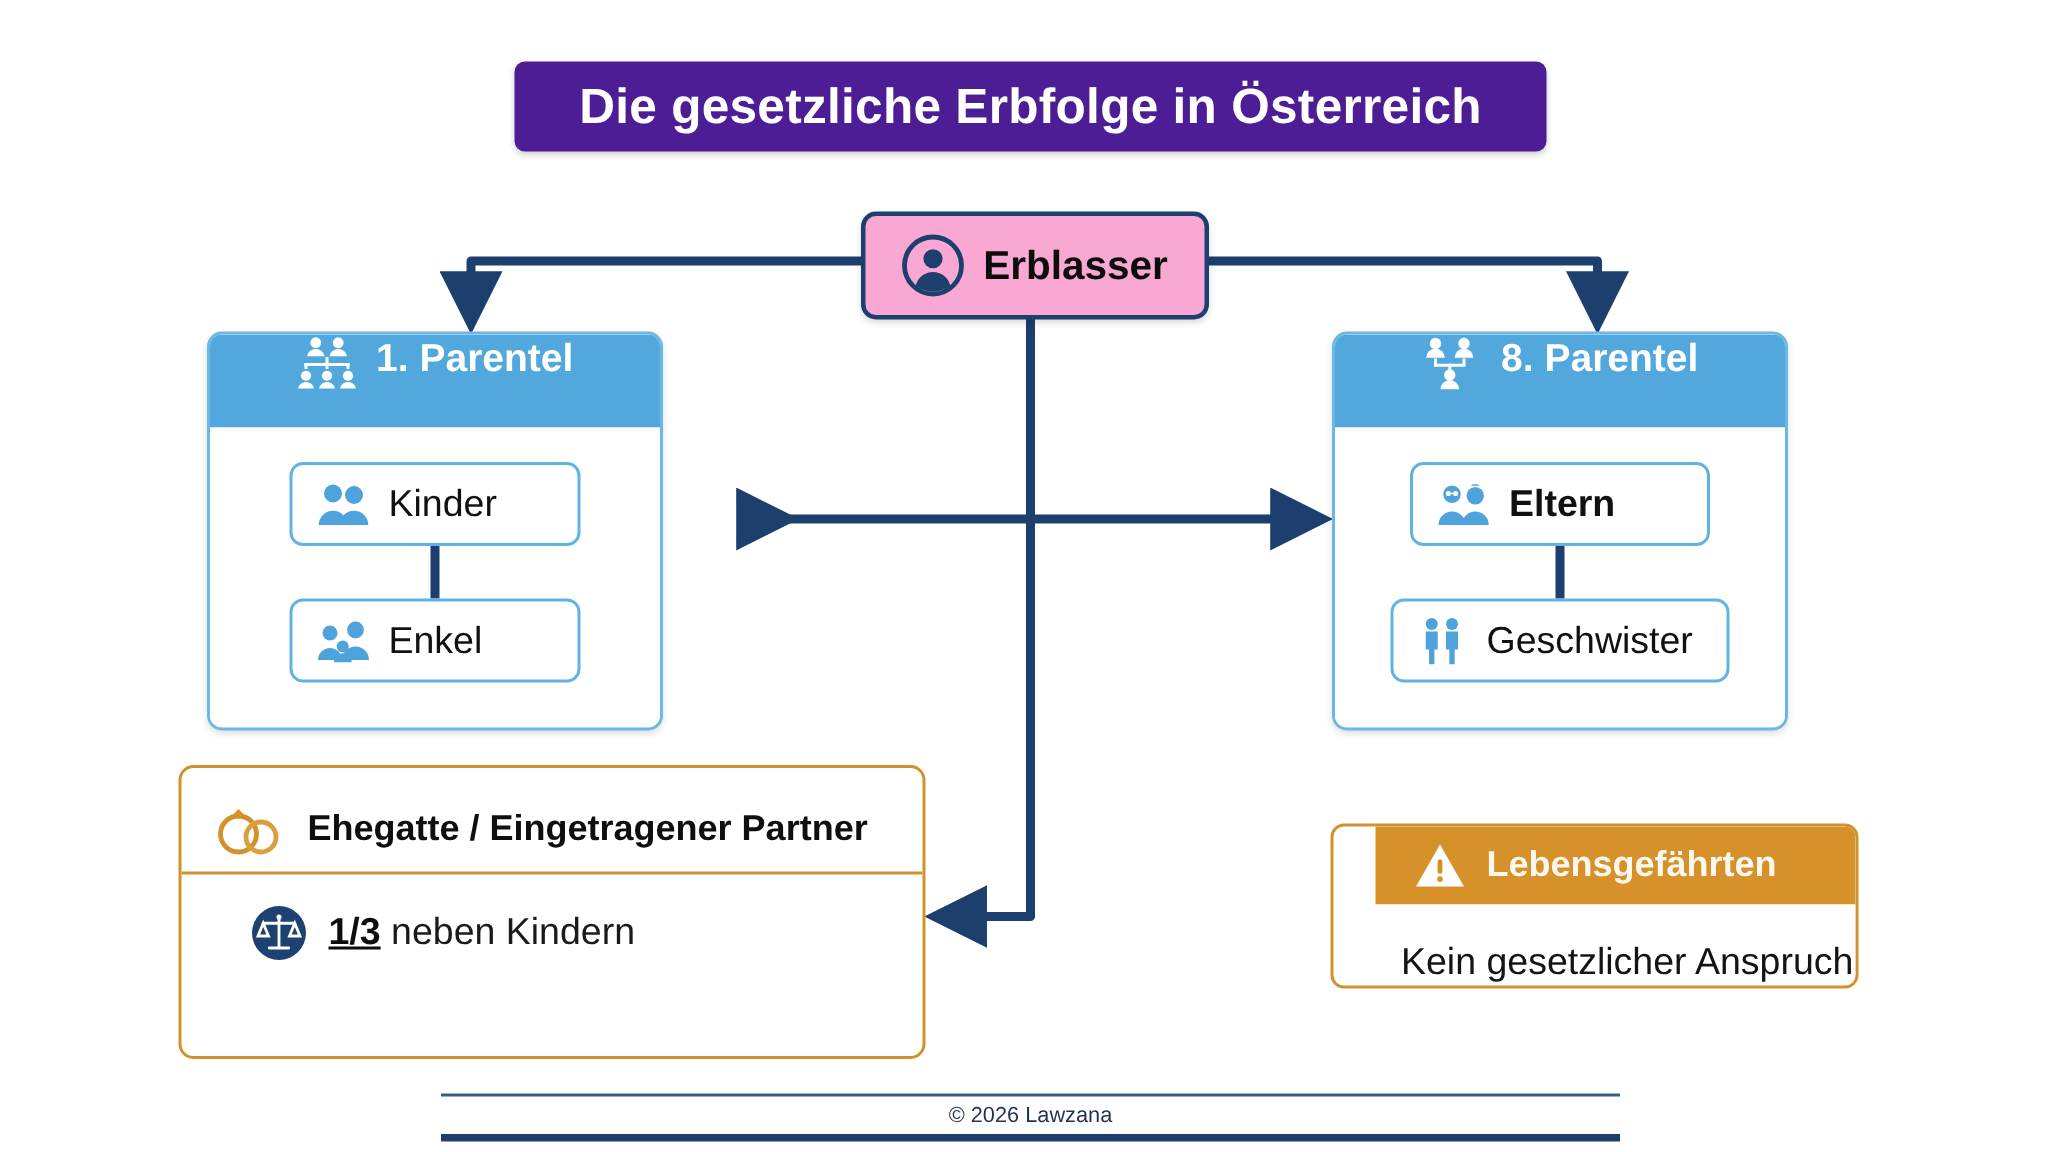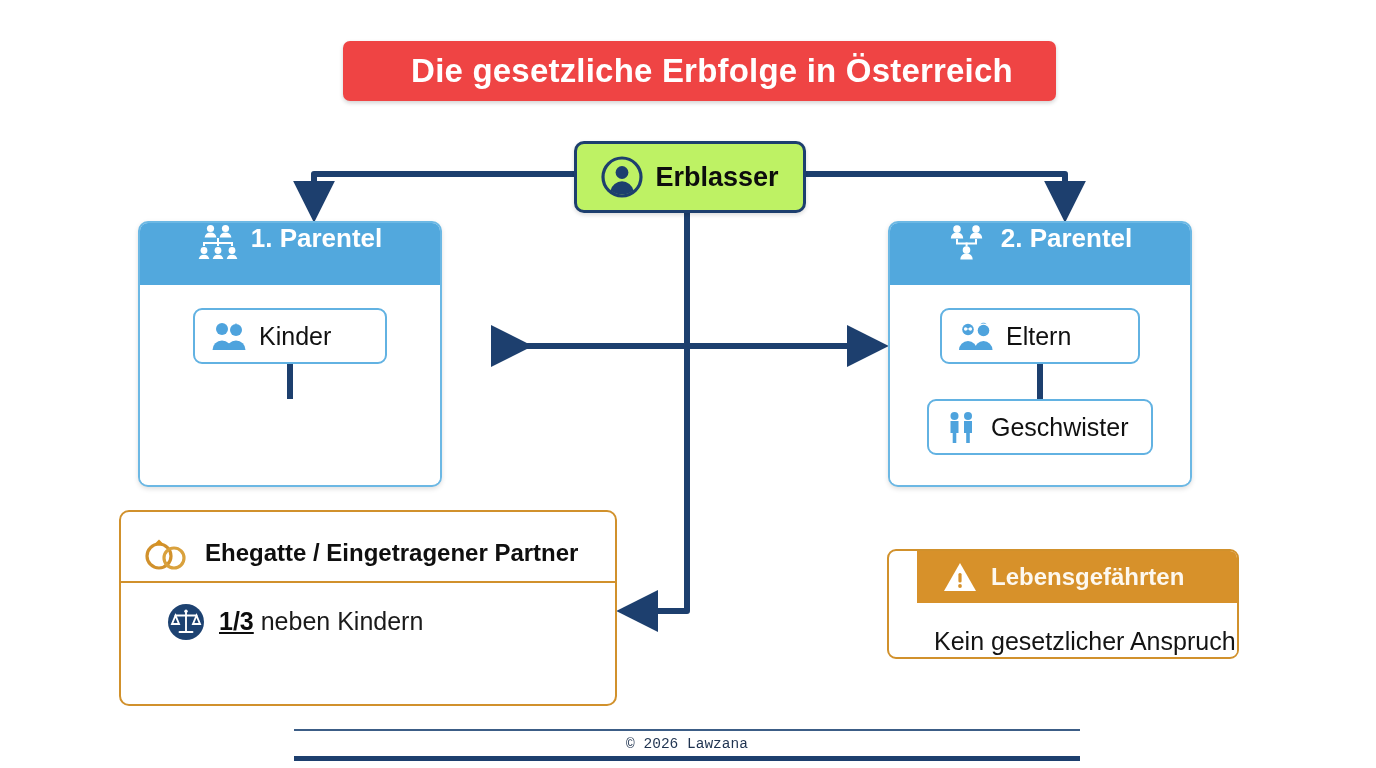--- a/index.html
+++ b/index.html
@@ -8,34 +8,33 @@
     background:#ffffff;
     font-family:"Liberation Sans", sans-serif;
     overflow:hidden;
     position:relative;
   }
   #stage{position:absolute;left:0;top:0;width:1376px;height:768px;}
 
   
   .title-bar{
     position:absolute;left:343px;top:41px;width:688px;height:60px;
-    background:#ef4444;border-radius:7px;
+    background:#4c1d95;border-radius:7px;
     display:flex;align-items:center;justify-content:center;
     box-shadow:0 2px 4px rgba(0,0,0,.18);
-    padding-left:25px;
   }
   .title-bar .t{
     color:#ffffff;font-size:33px;font-weight:bold;letter-spacing:.2px;
     white-space:nowrap;
   }
 
   
   .erblasser{
     position:absolute;left:574px;top:141px;width:226px;height:66px;
-    background:#bef264;border:3.5px solid #1d3f6e;border-radius:10px;
+    background:#f9a8d4;border:3.5px solid #1d3f6e;border-radius:10px;
     display:flex;align-items:center;justify-content:center;gap:12px;
     box-shadow:0 2px 4px rgba(0,0,0,.14);z-index:6;
   }
   .erblasser .lbl{font-size:27px;font-weight:bold;color:#0d0d0d;}
 
   
   #wires{position:absolute;left:0;top:0;width:1376px;height:768px;z-index:1;}
 
   
   .parentel{
@@ -60,21 +59,21 @@
     box-sizing:border-box;z-index:3;
   }
   .subbox.top{top:23px;padding-left:16px;}
   .subbox.bottom{top:114px;}
   .subbox .s-txt{font-size:25px;color:#111111;white-space:nowrap;}
   .vlink{
     position:absolute;left:50%;margin-left:-3px;width:6px;background:#1d3f6e;
     top:79px;height:35px;z-index:1;
   }
   
-  .parentel.right .subbox.top{min-width:200px;}
+  .parentel.right .subbox.top{min-width:200px;font-weight:bold;}
   .parentel.right .subbox.bottom{min-width:226px;}
 
   
   .ehegatte{
     position:absolute;left:119px;top:510px;width:498px;height:196px;
     background:#ffffff;border:2.5px solid #d1912c;border-radius:10px;
     box-sizing:border-box;z-index:4;overflow:hidden;
   }
   .eh-head{
     height:57px;border-bottom:2.5px solid #d1912c;
@@ -96,21 +95,21 @@
     height:52px;background:#d7912a;
     display:flex;align-items:center;gap:14px;padding-left:26px;
   }
   .lg-head .l-txt{color:#fdf8ef;font-size:24px;font-weight:bold;white-space:nowrap;}
   .lg-body{
     height:53px;background:#ffffff;display:flex;align-items:flex-end;padding-left:17px;
   }
   .lg-body .b-txt{font-size:25px;color:#141414;white-space:nowrap;}
 
   
-  .footer{position:absolute;left:294px;top:729px;width:786px;font-family:Liberation Mono, monospace;}
+  .footer{position:absolute;left:294px;top:729px;width:786px;}
   .rule-top{height:2px;background:#3c5d86;width:100%;}
   .foot-txt{
     text-align:center;font-size:14.5px;color:#1f3350;
     padding:5px 0 4px 0;white-space:nowrap;
   }
   .rule-bot{height:5px;background:#1d3f6e;width:100%;}
 
   .ico{display:inline-flex;align-items:center;justify-content:center;flex:none;}
 </style>
 </head>
@@ -183,20 +182,35 @@
               <circle cx="11" cy="8" r="6"></circle>
                 <path d="M1.5 29a9.5 9.5 0 0 1 19 0z"></path>
               <circle cx="25" cy="9" r="6"></circle>
                 <path d="M15.5 29a9.5 9.5 0 0 1 19 0z"></path>
             </g>
             <path d="M20.5 4.5a6.6 6.6 0 0 1 9 0 7 7 0 0 0-9 0z" fill="#4ea3dd"></path>
           </svg>
         </span>
         <span class="s-txt">Kinder</span>
       </div>
+      <div class="subbox bottom">
+        <span class="ico">
+          <svg width="36" height="30" viewBox="0 0 36 30">
+            <g fill="#4ea3dd">
+              <circle cx="9" cy="10" r="5"></circle>
+                <path d="M1 28a8 8 0 0 1 16 0z"></path>
+              <circle cx="26" cy="8" r="5.6"></circle>
+                <path d="M17 28a9 9 0 0 1 18 0z"></path>
+              <circle cx="17.5" cy="19" r="4"></circle>
+                <path d="M11.5 29.5a6 6 0 0 1 12 0z"></path>
+            </g>
+          </svg>
+        </span>
+        <span class="s-txt">Enkel</span>
+      </div>
     </div>
   </div>
 
   <div class="parentel right">
     <div class="p-head">
       <span class="ico">
         <svg width="40" height="38" viewBox="0 0 40 38">
           <g fill="#ffffff">
             <circle cx="9" cy="6" r="3.8"></circle>
               <path d="M2.8 15.5a6.2 6.2 0 0 1 12.4 0z"></path>
@@ -204,21 +218,21 @@
               <path d="M21.8 15.5a6.2 6.2 0 0 1 12.4 0z"></path>
             <circle cx="18.5" cy="27" r="3.8"></circle>
               <path d="M12.3 36.5a6.2 6.2 0 0 1 12.4 0z"></path>
             <rect x="8" y="16" width="2" height="4"></rect>
             <rect x="27" y="16" width="2" height="4"></rect>
             <rect x="8" y="19.5" width="21" height="2"></rect>
             <rect x="17.6" y="19.5" width="2" height="4"></rect>
           </g>
         </svg>
       </span>
-      <span class="h-txt">2. Parentel</span>
+      <span class="h-txt">8. Parentel</span>
     </div>
     <div class="p-body">
       <div class="vlink"></div>
       <div class="subbox top">
         <span class="ico">
           <svg width="36" height="30" viewBox="0 0 36 30">
             <g fill="#4ea3dd">
               <circle cx="10" cy="8.5" r="5.8"></circle>
                 <path d="M1 29a9 9 0 0 1 18 0z"></path>
               <circle cx="25.5" cy="9.5" r="5.8"></circle>

